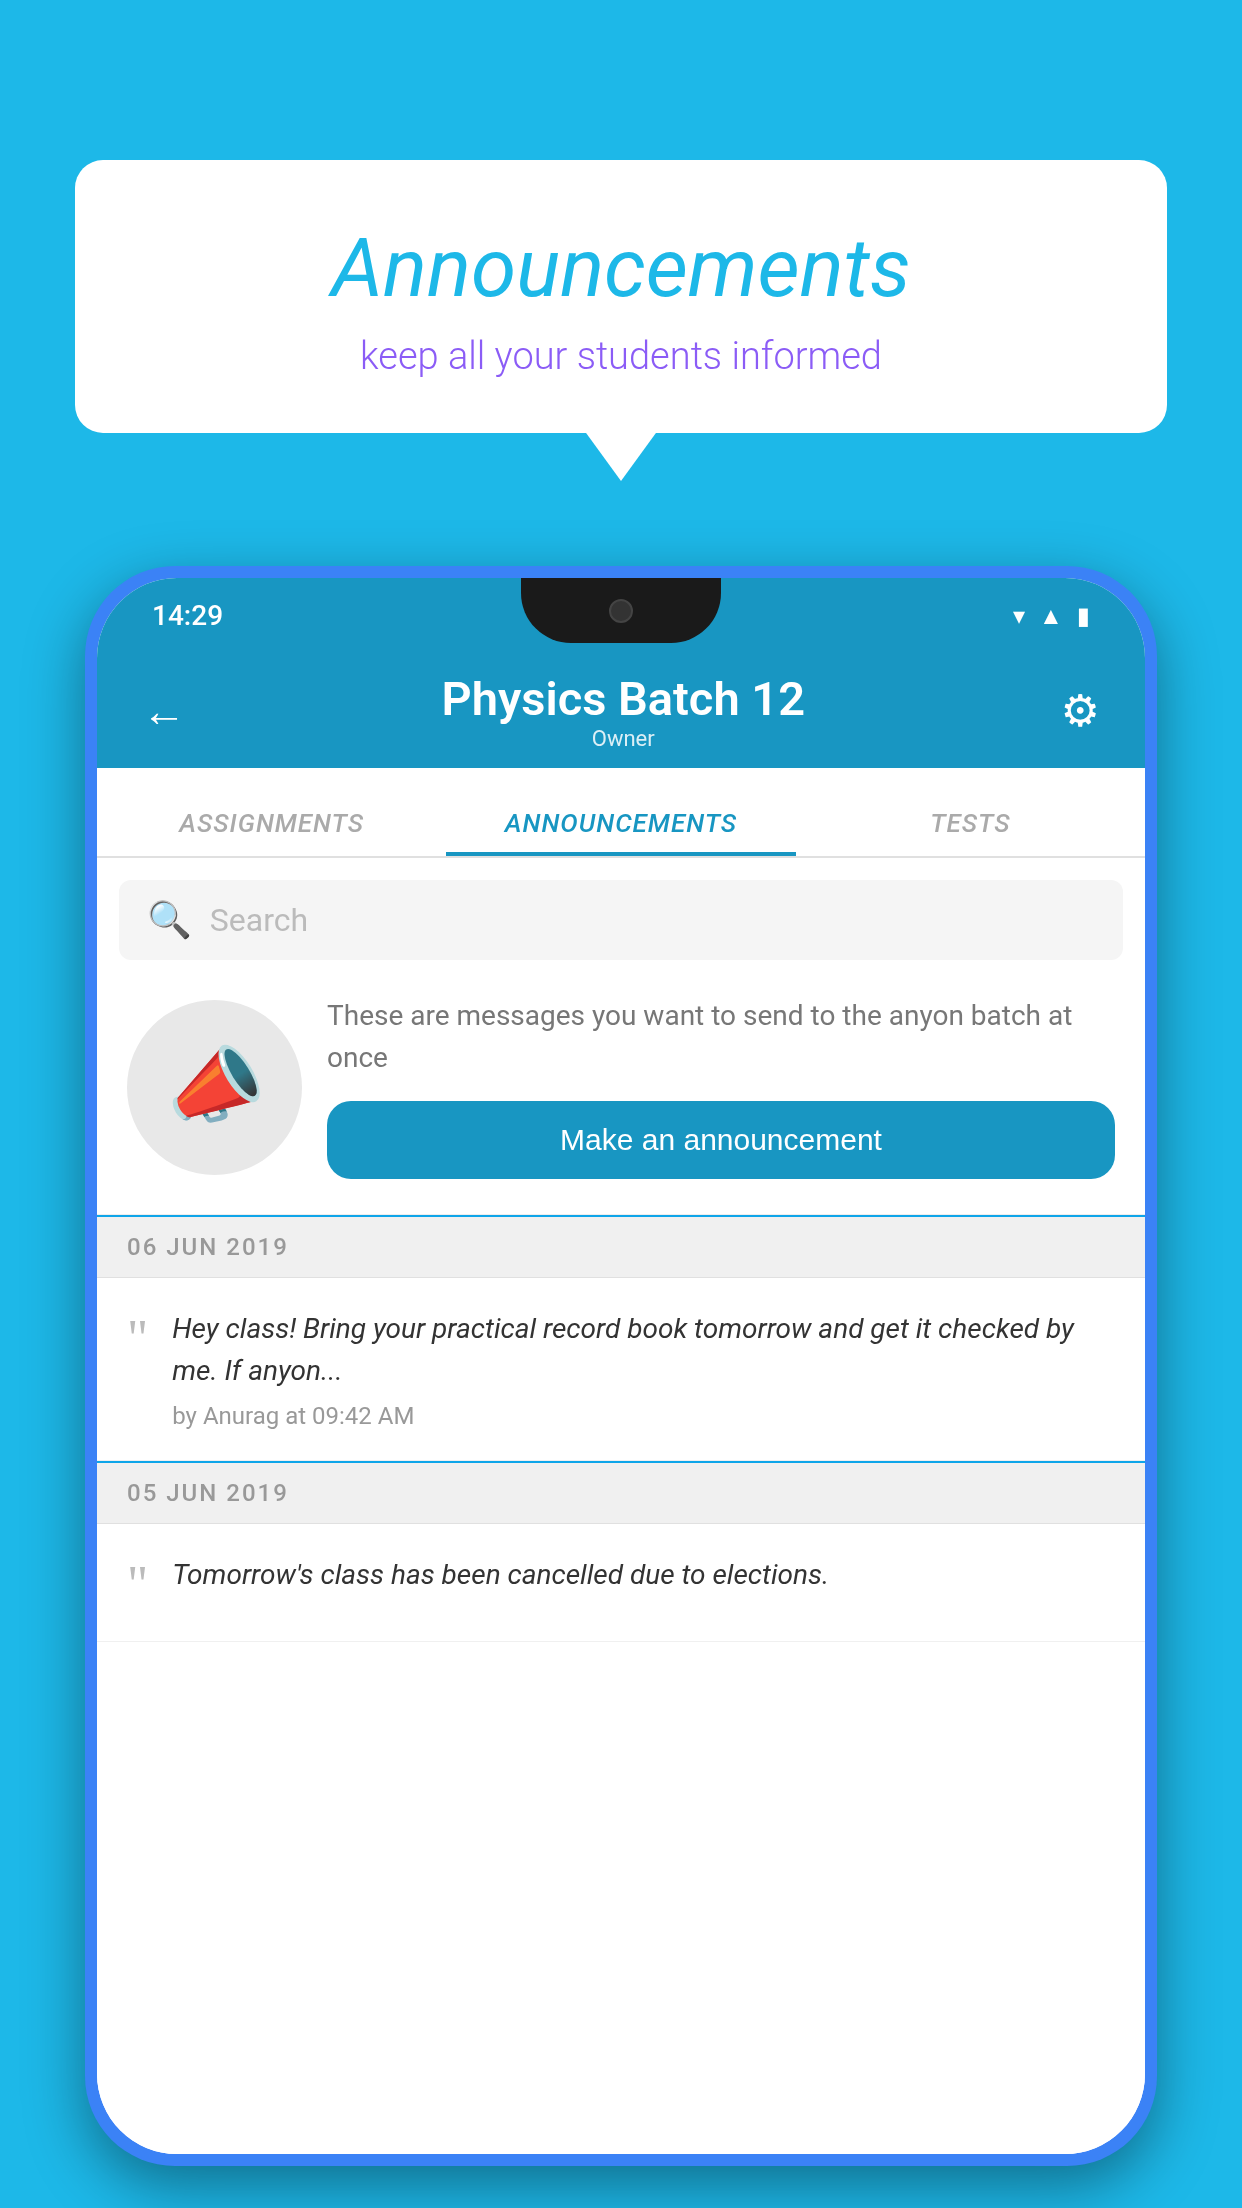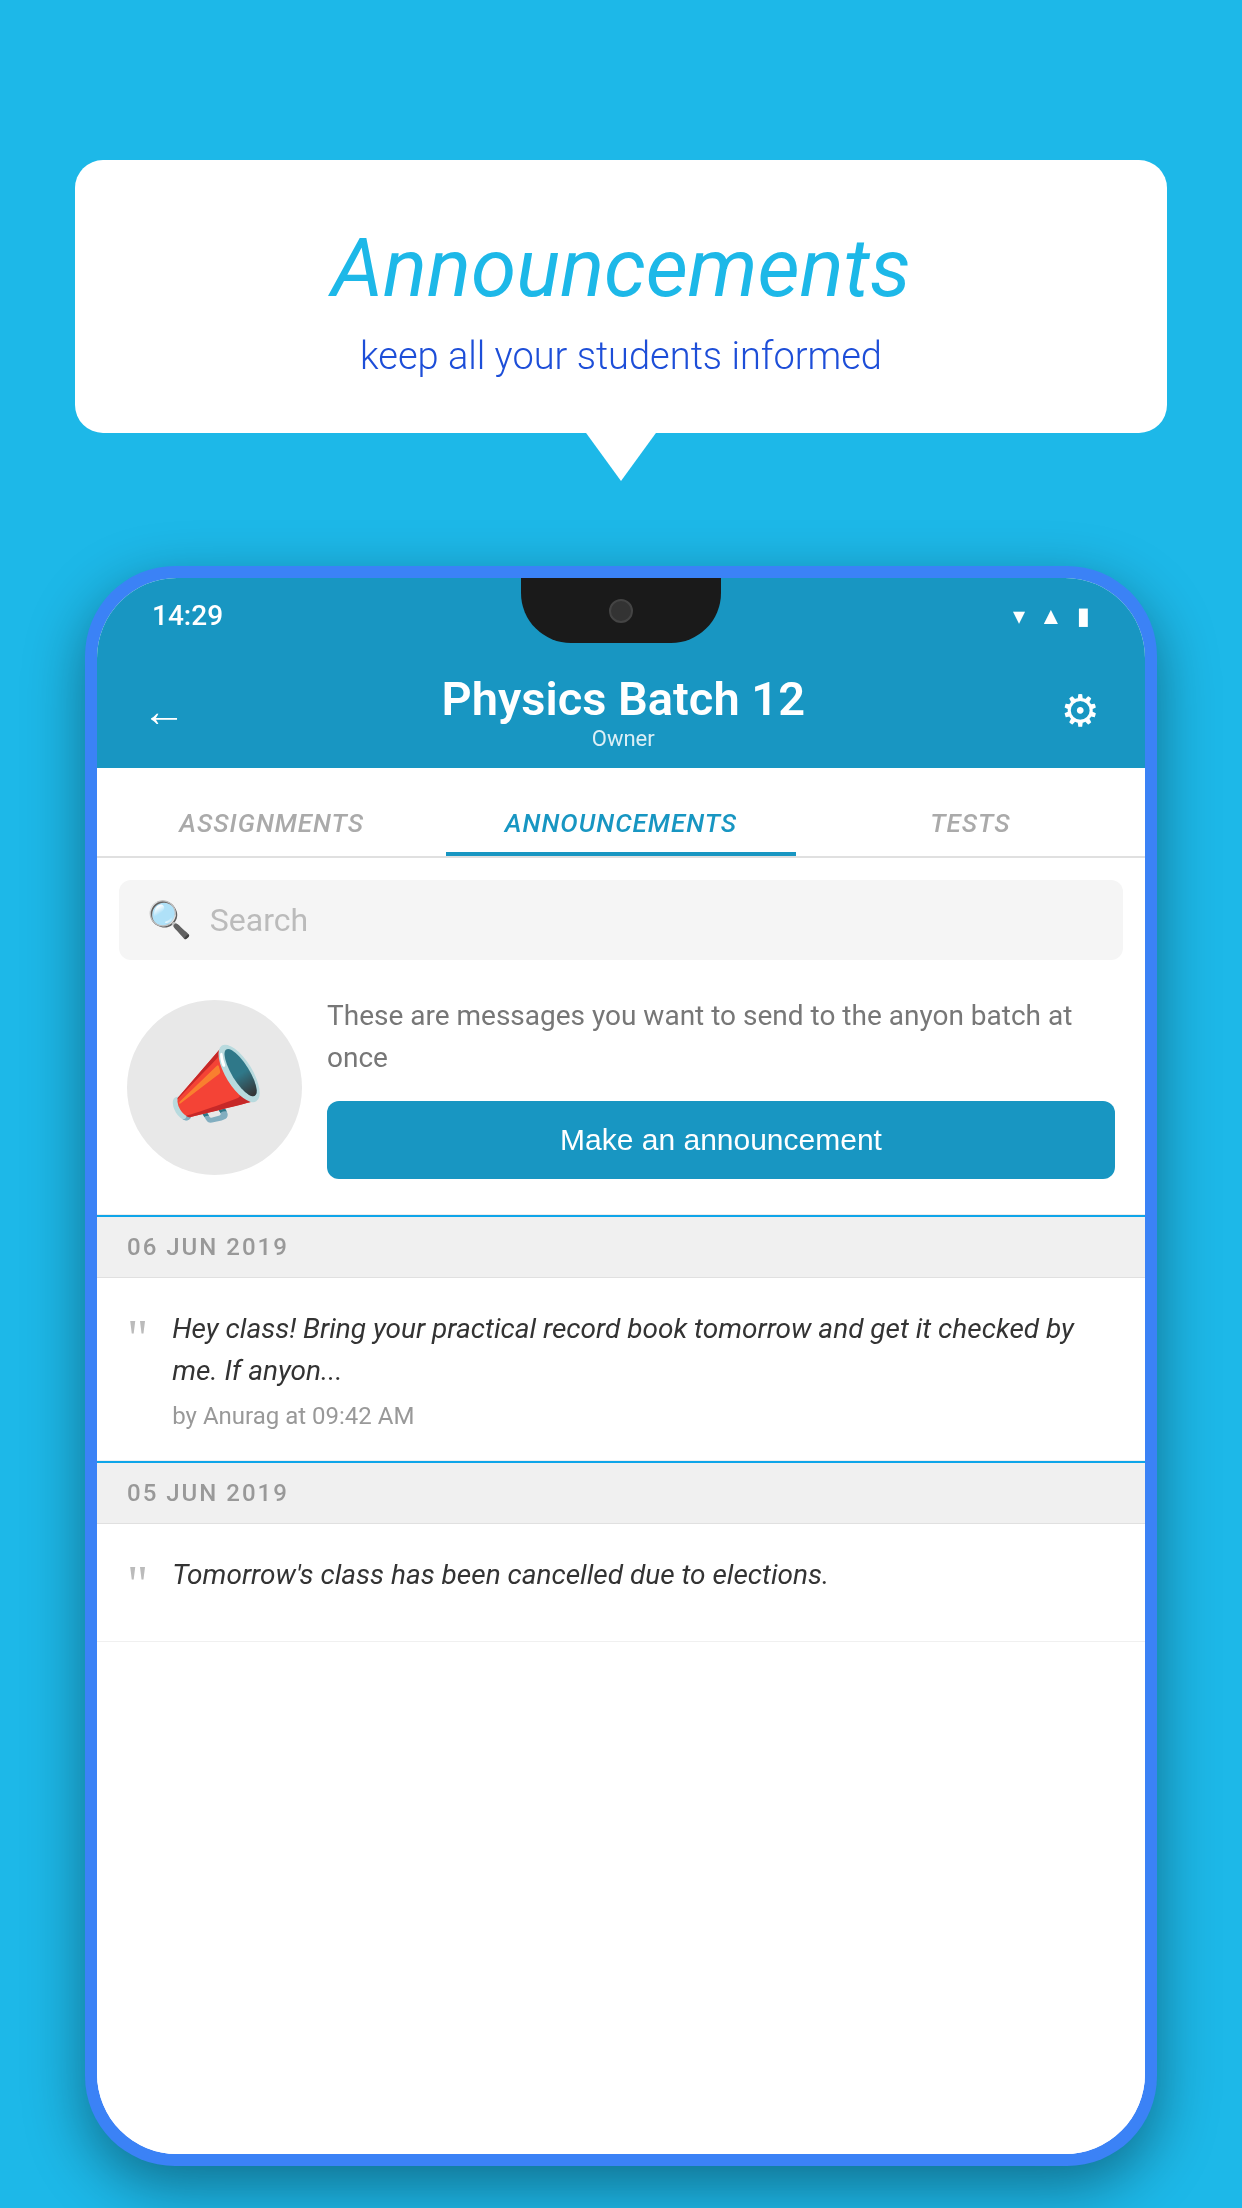--- a/index.html
+++ b/index.html
@@ -49,21 +49,21 @@
     .speech-bubble-title {
       font-size: 82px;
       color: #1DB8E8;
       font-weight: 400;
       font-style: italic;
       margin-bottom: 18px;
     }
 
     .speech-bubble-subtitle {
       font-size: 38px;
-      color: #1d4ed8;
+      color: #8b5cf6;
       font-weight: 300;
     }
 
     
     .phone-container {
       position: absolute;
       top: 530px;
       left: 85px;
       right: 85px;
       bottom: 0;
@@ -266,21 +266,21 @@
       font-size: 28px;
       color: #777;
       line-height: 1.5;
       margin-bottom: 22px;
     }
 
     .make-announcement-btn {
       background: #1896C2;
       color: white;
       border: none;
-      border-radius: 12px;
+      border-radius: 24px;
       padding: 22px 32px;
       font-size: 30px;
       font-weight: 500;
       cursor: pointer;
       width: 100%;
     }
 
     
     .date-separator {
       background: #f0f0f0;

